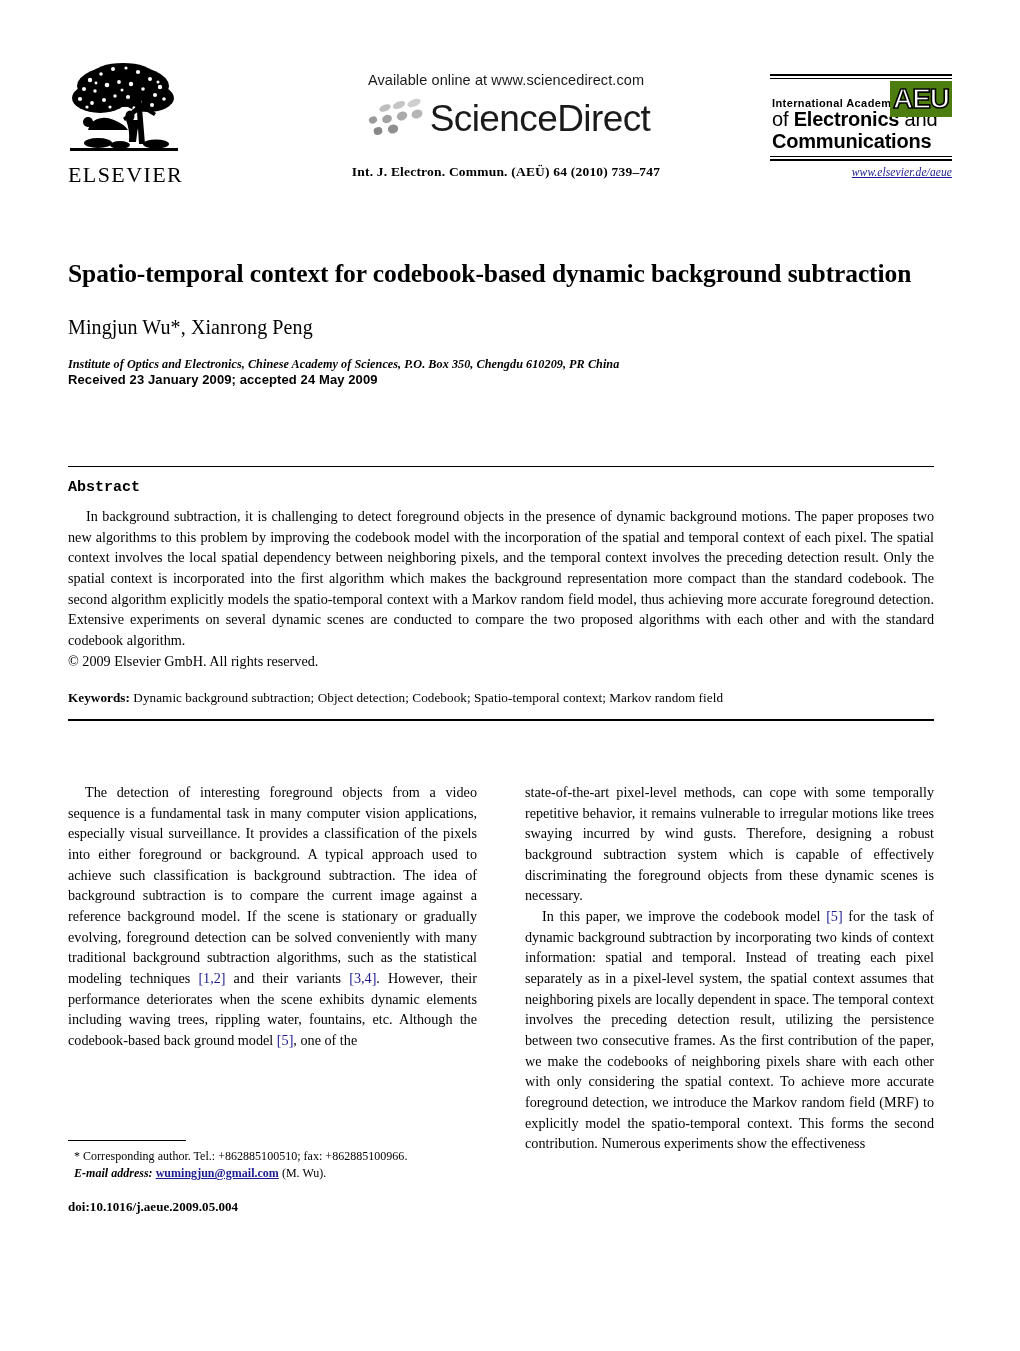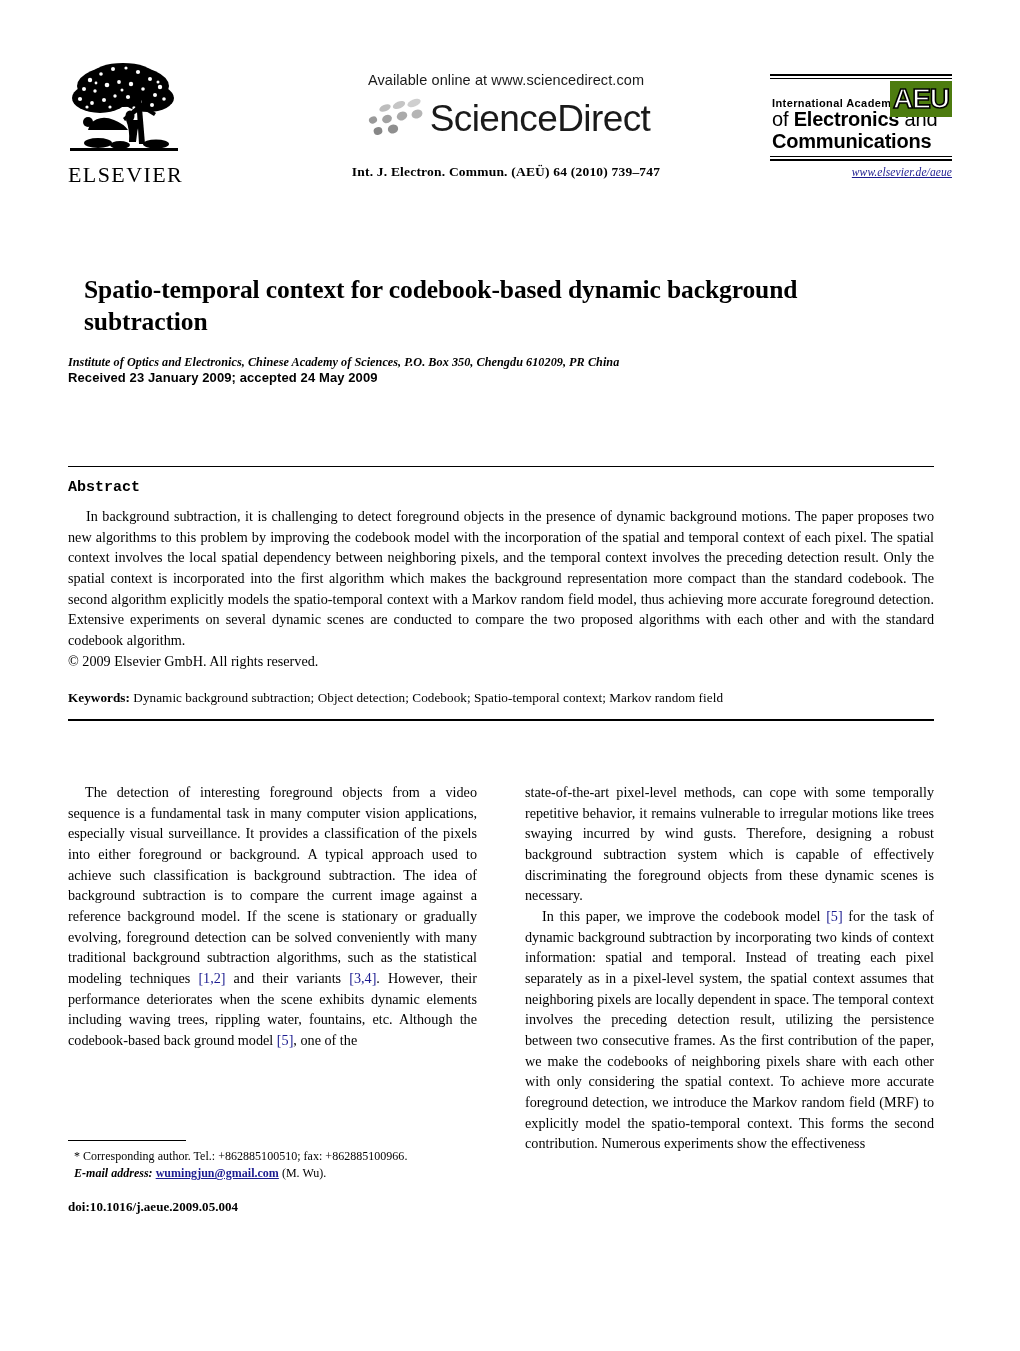--- a/index.html
+++ b/index.html
@@ -156,21 +156,21 @@
   .titleblock {
     position: absolute;
     left: 68px; top: 258px;
     width: 866px;
   }
   .paper-title {
     font-family: "Liberation Serif", serif;
     font-weight: bold;
     font-size: 25.5px;
     line-height: 1.24;
-    margin: 16px;
+    margin: 0;
     letter-spacing: -0.1px;
   }
   .authors {
     font-family: "Liberation Serif", serif;
     font-size: 20px;
     margin-top: 26px;
     letter-spacing: .1px;
   }
   .affiliation {
     font-family: "Liberation Serif", serif;
@@ -392,20 +392,21 @@
         <div class="jl-line2"><span class="thin">of </span><span>Electronics</span><span class="thin"> and</span></div>
         <div class="jl-line3">Communications</div>
       </div>
       <div class="jl-rule-bot"></div>
       <div class="jl-url">www.elsevier.de/aeue</div>
     </div>
   </div>
 
   <div class="titleblock">
     <h1 class="paper-title">Spatio-temporal context for codebook-based dynamic background subtraction</h1>
+    <div class="authors">Mingjun Wu*, Xianrong Peng</div>
     <div class="affiliation">Institute of Optics and Electronics, Chinese Academy of Sciences, P.O. Box 350, Chengdu 610209, PR China</div>
     <div class="history">Received 23 January 2009; accepted 24 May 2009</div>
   </div>
 
   <div class="abstract-wrap">
     <div class="rule-thin"></div>
     <div class="abstract-head">Abstract</div>
     <p class="abstract-body"><span>In background subtraction, it is challenging to detect foreground objects in the presence of dynamic background motions. The paper proposes two new algorithms to this problem by improving the codebook model with the incorporation of the spatial and temporal context of each pixel. The spatial context involves the local spatial dependency between neighboring pixels, and the temporal context involves the preceding detection result. Only the spatial context is incorporated into the first algorithm which makes the background representation more compact than the standard codebook. The second algorithm explicitly models the spatio-temporal context with a Markov random field model, thus achieving more accurate foreground detection. Extensive experiments on several dynamic scenes are conducted to compare the two proposed algorithms with each other and with the standard codebook algorithm.</span><br><span class="copyright-line">© 2009 Elsevier GmbH. All rights reserved.</span></p>
     <div class="keywords"><b>Keywords:</b><span> Dynamic background subtraction; Object detection; Codebook; Spatio-temporal context; Markov random field</span></div>
     <div class="rule-thick"></div>

